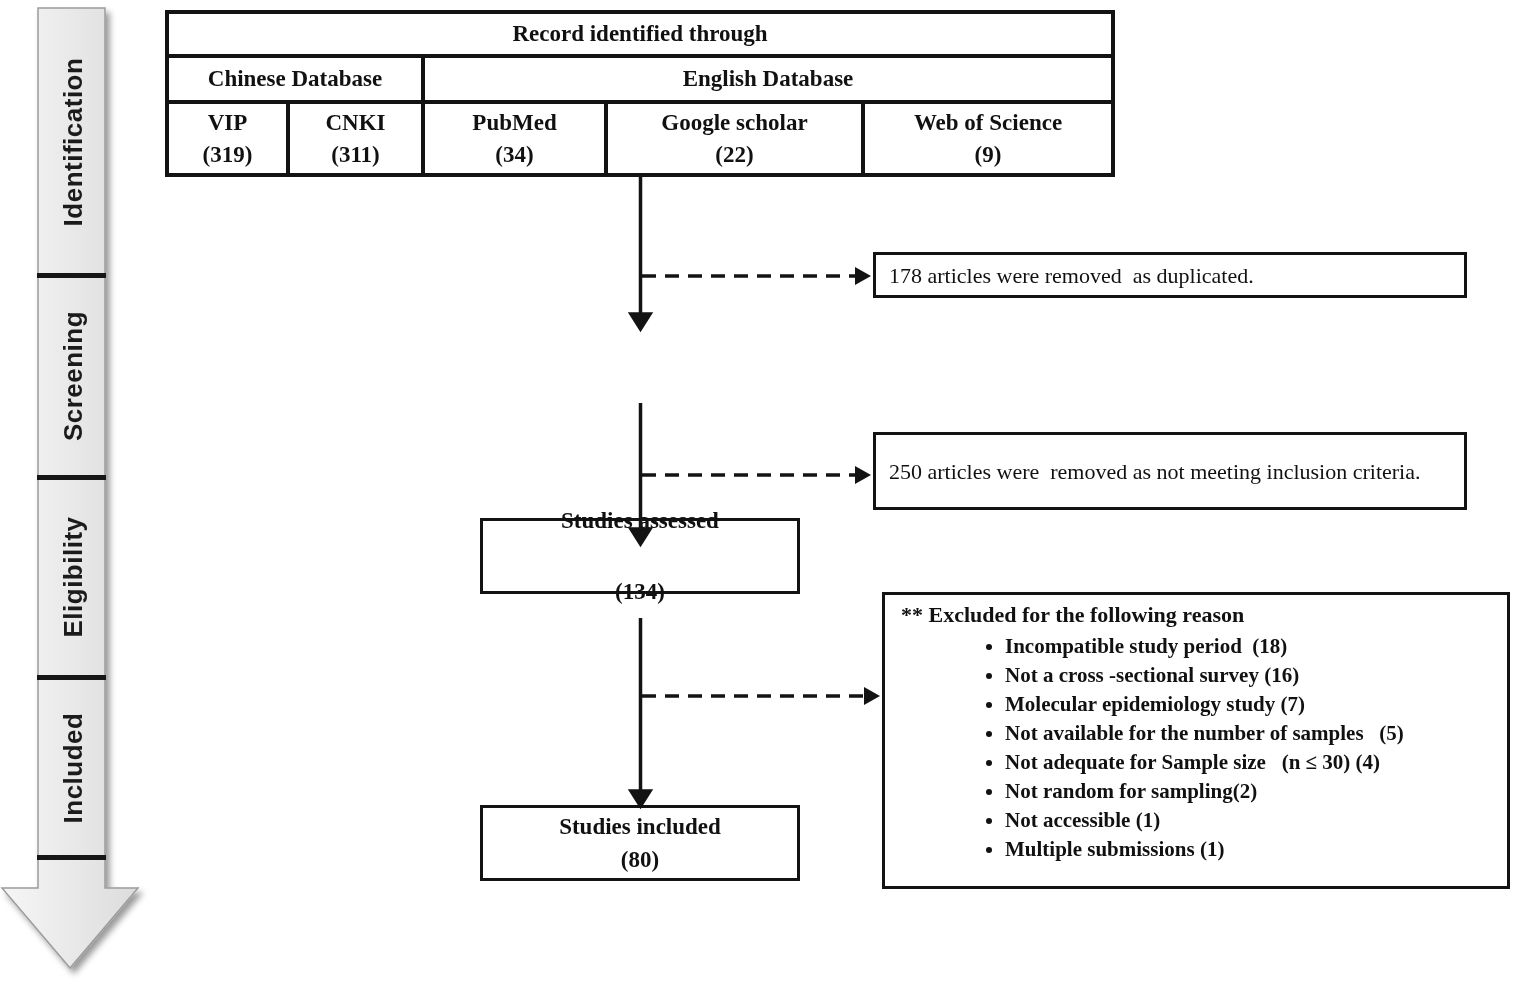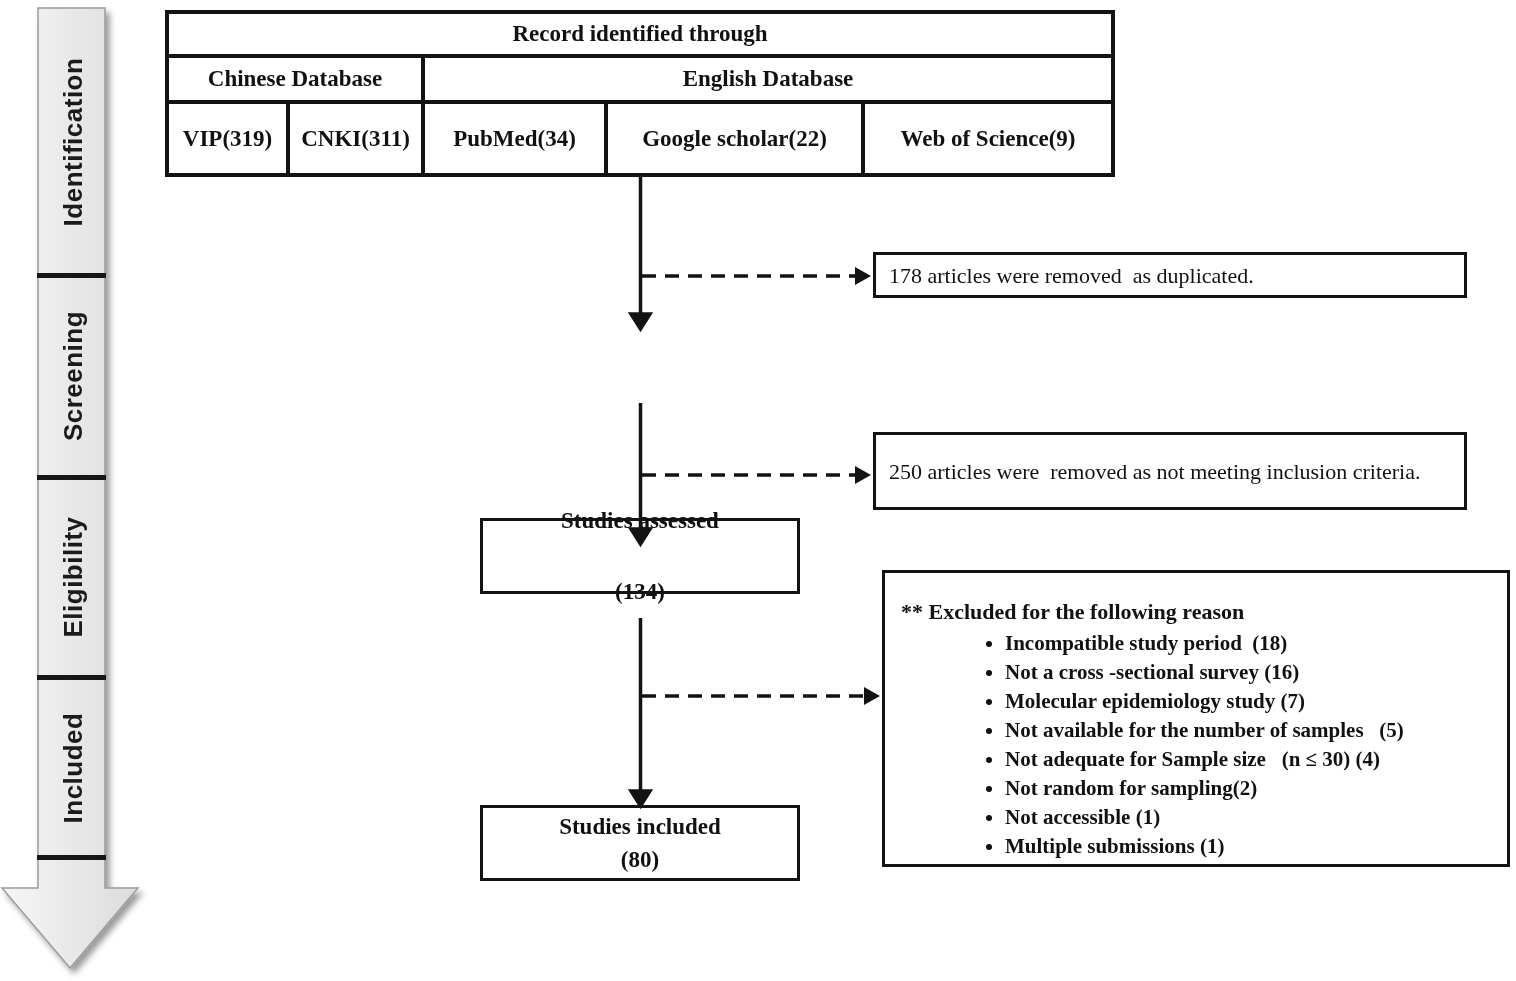--- a/index.html
+++ b/index.html
@@ -34,21 +34,21 @@
   .cell{
     display:flex;align-items:center;justify-content:center;
     box-sizing:border-box;text-align:center;
     font-weight:bold;font-size:23px;line-height:1.35;
   }
   .t-title{height:44px;border-bottom:4px solid #131313;}
   .t-groups{height:46px;border-bottom:4px solid #131313;}
   .cell-ch{width:256px;border-right:4px solid #131313;}
   .cell-en{flex:1;}
   .t-sources{height:69px;}
-  .src{flex-direction:row;justify-content:center;}
+  .src{flex-direction:column;justify-content:center;}
   .src span{display:block;}
   .w1{width:121px;border-right:4px solid #131313;}
   .w2{width:135px;border-right:4px solid #131313;}
   .w3{width:183px;border-right:4px solid #131313;}
   .w4{width:257px;border-right:4px solid #131313;}
   .w5{flex:1;}
   
   .flow-box{
     position:absolute;left:480px;width:320px;height:76px;
     border:3px solid #131313;box-sizing:border-box;background:#fff;
@@ -63,23 +63,23 @@
     position:absolute;border:3px solid #131313;box-sizing:border-box;background:#fff;
     display:flex;align-items:center;
     padding-left:13px;
     font-weight:normal;font-size:22px;line-height:1.5;
     white-space:pre-wrap;
   }
   .note1{left:873px;top:252px;width:594px;height:46px;}
   .note2{left:873px;top:432px;width:594px;height:78px;padding-right:30px;}
   
   .excluded{
-    position:absolute;left:882px;top:570px;width:628px;height:297px;
+    position:absolute;left:882px;top:592px;width:628px;height:297px;
     border:3px solid #131313;box-sizing:border-box;background:#fff;
-    padding:26px 14px 8px 16px;
+    padding:7px 14px 8px 16px;
   }
   .excl-heading{font-weight:bold;font-size:22px;white-space:pre-wrap;}
   .excl-list{margin:4px 0 0 0;padding-left:104px;list-style:disc;}
   .excl-list li{
     font-weight:bold;font-size:21px;line-height:29px;
     white-space:pre-wrap;
   }
   
   .connectors{position:absolute;left:0;top:0;pointer-events:none;}
 </style>

